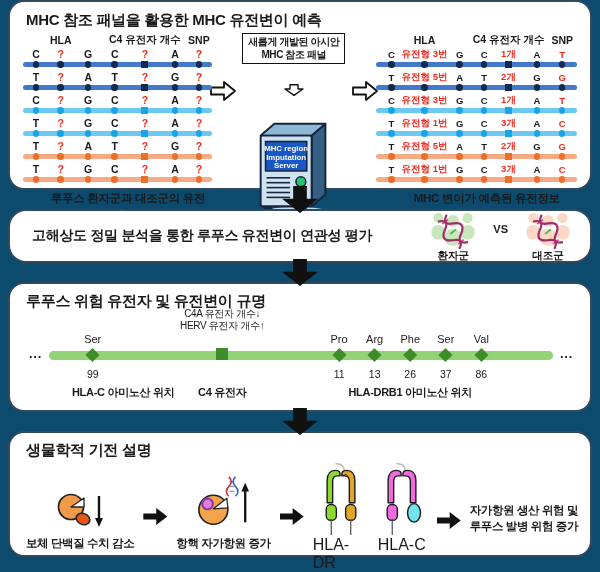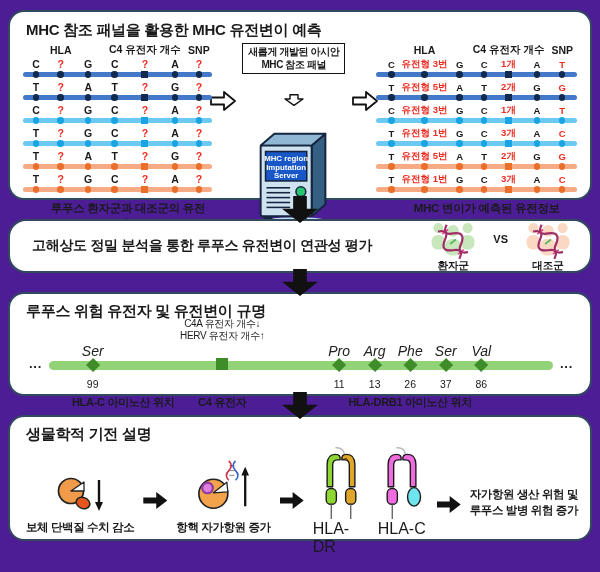--- a/index.html
+++ b/index.html
@@ -1,18 +1,18 @@
 <!DOCTYPE html>
 <html><head>
 <meta charset="utf-8">
 <style>
   * { margin:0; padding:0; box-sizing:border-box; }
   html,body { background:#fff; }
   body { font-family:"Liberation Sans","DejaVu Sans",sans-serif; color:#1a1a1a; }
-  #stage { width:600px; height:572px; overflow:hidden; padding:10px 8px 0; position:relative; background:#4c1d95; }
+  #stage { width:600px; height:572px; overflow:hidden; padding:0 8px 0; position:relative; background:#0c4a6e; }
 
   .panel { border:2px solid #33495e; border-radius:16px; background:#fff; position:relative; }
   .panel-title { font-size:15px; font-weight:bold; letter-spacing:-0.3px; }
 
   
   .flow-arrow { width:36px; height:27px; margin:-4px auto; position:relative; z-index:3; background:#111;
     clip-path:polygon(31% 0,69% 0,69% 47%,100% 47%,50% 100%,0 47%,31% 47%); }
 
   
   #panel1 { height:190px; padding:9px 16px 0; }
@@ -49,28 +49,28 @@
 
   
   #panel2 { height:54px; border-radius:18px; display:flex; align-items:center; padding:0 12px 0 22px; }
   #panel2 .panel-title { font-size:14px; flex:1; }
   .groups { display:flex; align-items:center; gap:14px; margin-right:4px; }
   .group { display:flex; flex-direction:column; align-items:center; }
   .group-name { font-size:10.5px; font-weight:bold; margin-top:-2px; }
   .vs { font-size:11px; font-weight:bold; margin-top:-14px; }
 
   
-  #panel3 { height:104px; padding:8px 14px 0 16px; }
+  #panel3 { height:130px; padding:8px 14px 0 16px; }
   .p3-row { display:flex; align-items:flex-start; margin-top:0; }
   .chrom-label { width:80px; text-align:center; font-size:11px; font-weight:bold; line-height:1.3; margin-top:16px; letter-spacing:-0.4px; }
   .ellipsis { font-size:13px; font-weight:bold; margin-top:38px; padding:0 3px; }
   .bar-wrap { flex:1; position:relative; height:92px; margin:0 2px; }
   .gene-bar { position:absolute; left:2px; right:2px; top:40px; height:9px; border-radius:5px; background:#93d377; }
   .bar-marker { position:absolute; top:22px; transform:translateX(-50%); display:flex; flex-direction:column; align-items:center; }
-  .bar-marker .aa { height:13px; font-size:14px; color:#222;font-style:italic; }
+  .bar-marker .aa { height:13px; font-size:11px; color:#222; }
   .bar-marker .shape.diamond { width:10px; height:10px; background:#3f8d28; transform:rotate(45deg); margin:4px 0 3px; }
   .bar-marker .shape.square { width:12px; height:12px; background:#3f8d28; margin:2px 0 2px; }
   .bar-marker .num { margin-top:5px; font-size:10.5px; }
   .c4-anno { position:absolute; top:-3px; transform:translateX(-50%); text-align:center; font-size:10px; line-height:1.2; white-space:nowrap; letter-spacing:-0.3px; }
   .group-label { position:absolute; top:74px; transform:translateX(-50%); font-size:11px; font-weight:bold; white-space:nowrap; letter-spacing:-0.3px; }
 
   
   #panel4 { height:126px; padding:8px 12px 0 16px; }
   .p4-row { display:flex; align-items:flex-start; justify-content:center; gap:9px; margin-top:0; }
   .step { display:flex; flex-direction:column; align-items:center; }

